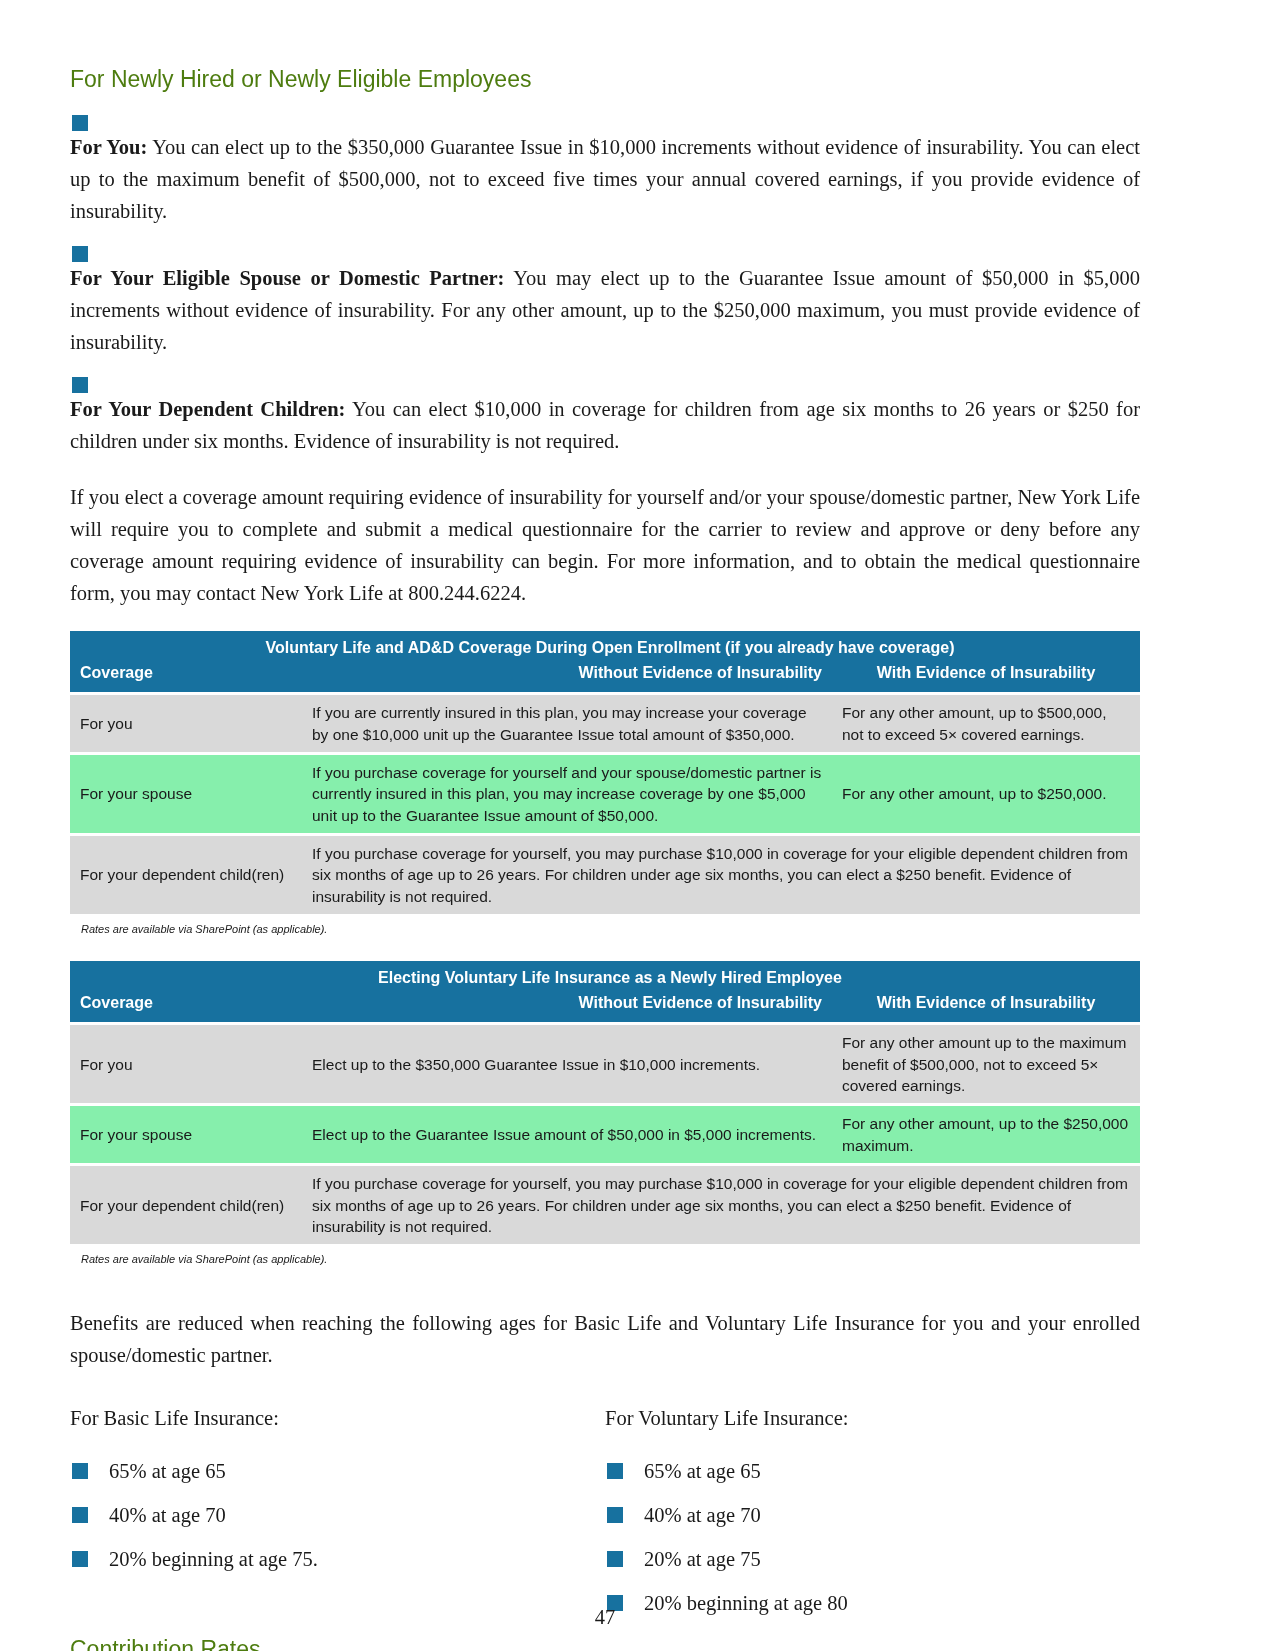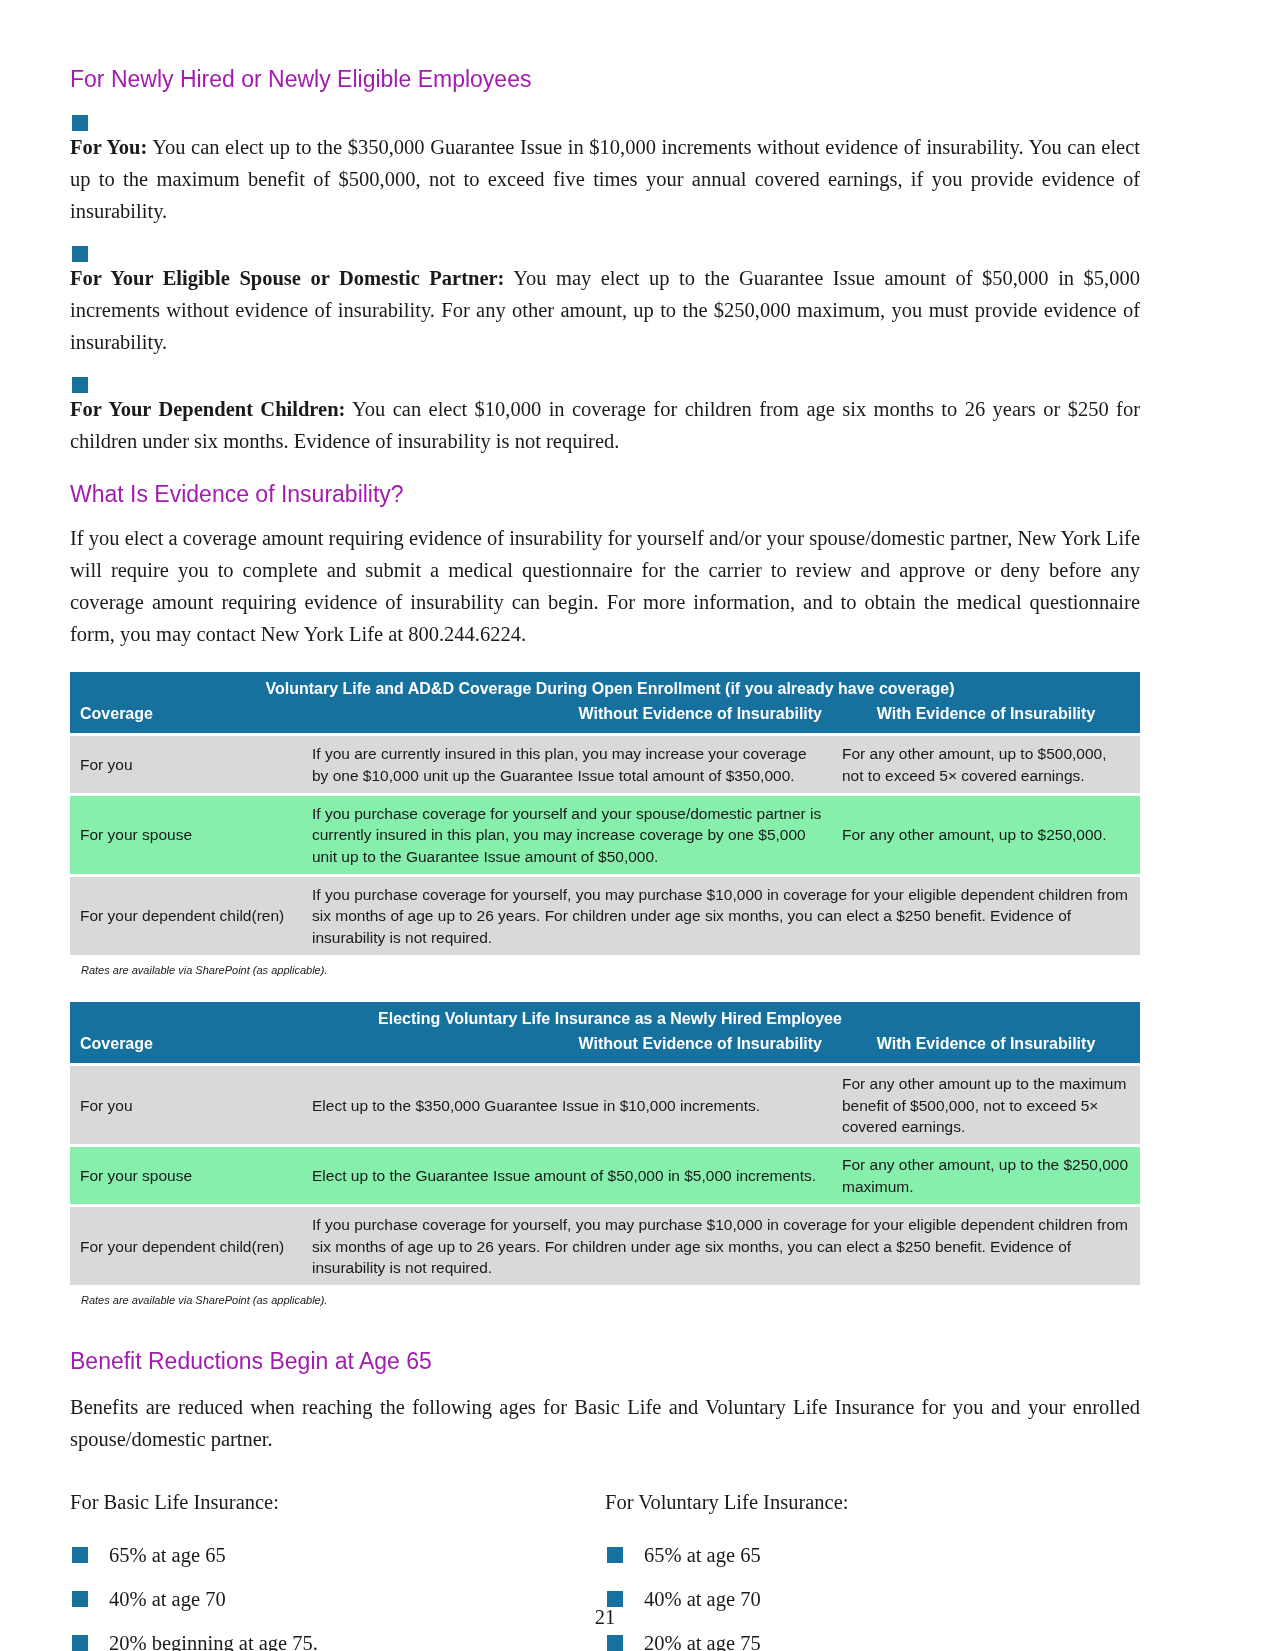--- a/index.html
+++ b/index.html
@@ -14,21 +14,21 @@
     width:1275px;height:1651px;
     padding:66px 135px 0 70px;
     position:relative;
     background:#fff;
     overflow:hidden;
   }
   h2.sans-head{
     font-family:"Liberation Sans", sans-serif;
     font-weight:500;
     font-size:23px;
-    color:#a21caf;
+    color:#4d7c0f;
     letter-spacing:0px;
   }
   .body-text{
     font-size:20.5px;
     line-height:32px;
     text-align:justify;
   }
   
   .bullet-list{list-style:none;margin:14px 0 0 0;}
   .bullet-list li{
@@ -132,21 +132,20 @@
         <div class="bullet-text"><b>For Your Eligible Spouse or Domestic Partner:</b><span> You may elect up to the Guarantee Issue amount of $50,000 in $5,000 increments without evidence of insurability. For any other amount, up to the $250,000 maximum, you must provide evidence of insurability.</span></div>
       </li>
       <li>
         <span class="sq"></span>
         <div class="bullet-text"><b>For Your Dependent Children:</b><span> You can elect $10,000 in coverage for children from age six months to 26 years or $250 for children under six months. Evidence of insurability is not required.</span></div>
       </li>
     </ul>
   </section>
 
   <section class="block mt-sec">
-    <h2 class="sans-head">What Is Evidence of Insurability?</h2>
     <p class="body-text" style="margin-top:14px;">If you elect a coverage amount requiring evidence of insurability for yourself and/or your spouse/domestic partner, New York Life will require you to complete and submit a medical questionnaire for the carrier to review and approve or deny before any coverage amount requiring evidence of insurability can begin. For more information, and to obtain the medical questionnaire form, you may contact New York Life at 800.244.6224.</p>
   </section>
 
   <table class="cov">
     <colgroup>
         <col class="c1">
         <col class="c2">
         <col class="c3">
       </colgroup>
     <thead>
@@ -207,21 +206,20 @@
       </tr>
       <tr>
         <td>For your dependent child(ren)</td>
         <td colspan="2">If you purchase coverage for yourself, you may purchase $10,000 in coverage for your eligible dependent children from six months of age up to 26 years. For children under age six months, you can elect a $250 benefit. Evidence of insurability is not required.</td>
       </tr>
     </tbody>
   </table>
   <p class="footnote">Rates are available via SharePoint (as applicable).</p>
 
   <section class="block" style="margin-top:42px;">
-    <h2 class="sans-head">Benefit Reductions Begin at Age 65</h2>
     <p class="body-text" style="margin-top:16px;">Benefits are reduced when reaching the following ages for Basic Life and Voluntary Life Insurance for you and your enrolled spouse/domestic partner.</p>
 
     <div class="two-col">
       <div class="col">
         <div class="col-label">For Basic Life Insurance:</div>
         <ul class="age-list">
           <li>
               <span class="sq"></span>
               <span class="age-text">65% at age 65</span>
             </li>
@@ -257,14 +255,14 @@
         </ul>
       </div>
     </div>
   </section>
 
   <section class="block" style="margin-top:2px;">
     <h2 class="sans-head">Contribution Rates</h2>
 
   </section>
 
-  <div class="page-number">21</div>
+  <div class="page-number">47</div>
 </div>
 
 </body></html>

